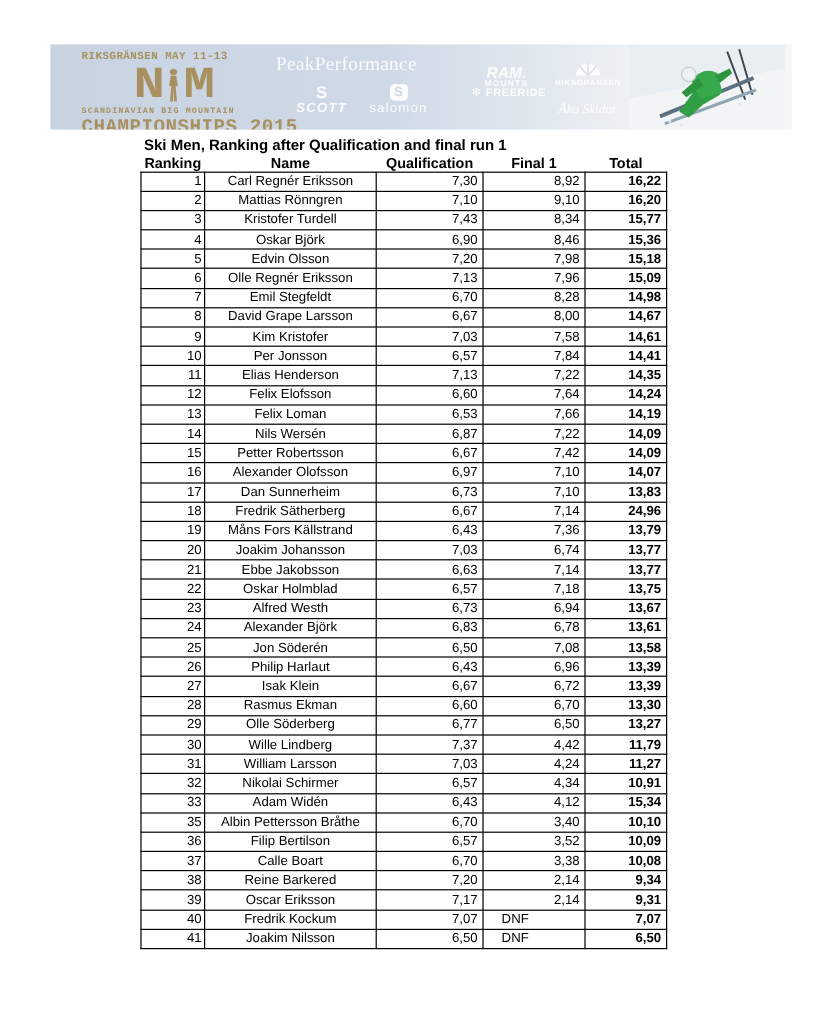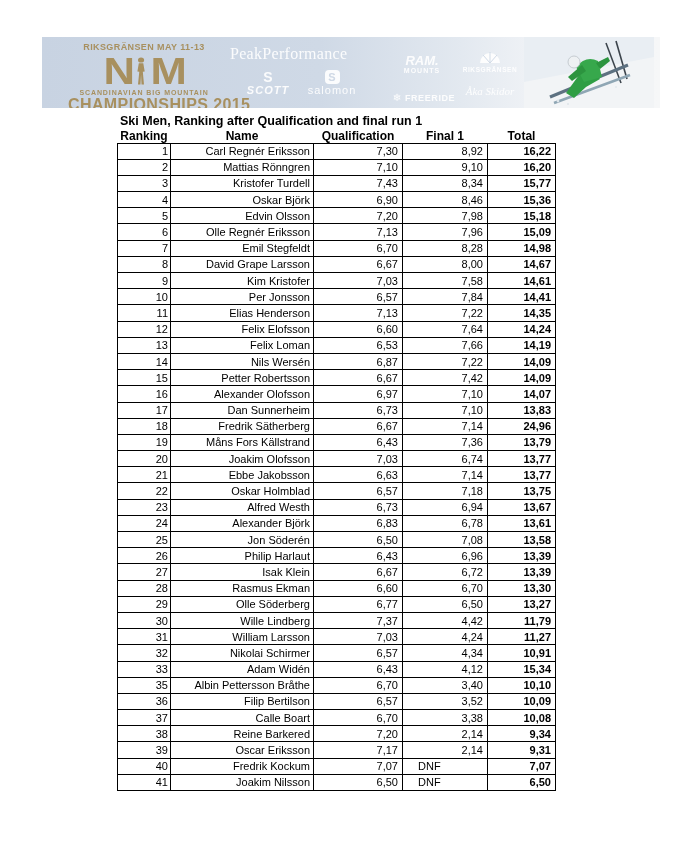--- a/index.html
+++ b/index.html
@@ -8,21 +8,21 @@
     position:relative; width:700px; height:849px; background:#ffffff;
     font-family:"Liberation Sans", sans-serif; color:#000; overflow:hidden;
   }
 
   
   .banner {
     position:absolute; left:42px; top:37px; width:618px; height:71px;
     background:linear-gradient(90deg,#c8d3e2 0%, #cfd9e6 45%, #e3e9f0 68%, #f2f4f7 82%, #f6f7f8 100%);
     overflow:hidden;
   }
-  .logo-block { position:absolute; left:26px; top:5px; width:152px; color:#a8905f; text-align:center; }
+  .logo-block { position:absolute; left:26px; top:5px; width:152px; color:#a8905f; text-align:left;font-family:Liberation Mono, monospace; }
   .logo-dates { font-size:9px; font-weight:bold; letter-spacing:.4px; white-space:nowrap; }
   .nm-row { display:flex; align-items:flex-end; justify-content:center; height:34px; margin-top:1px;
             transform:scaleX(1.18); transform-origin:center; }
   .nm { font-size:37px; font-weight:900; line-height:30px; letter-spacing:-2px; color:#a8905f; }
   .skier-sil { width:11px; height:30px; margin:0 2px; display:inline-block; }
   .skier-sil svg { display:block; }
   .logo-sub1 { font-size:7px; font-weight:bold; letter-spacing:.9px; margin-top:2px; white-space:nowrap; }
   .logo-sub2 { font-size:16px; font-weight:bold; letter-spacing:.4px; white-space:nowrap; }
 
   .sponsor { position:absolute; color:#ffffff; text-align:center; opacity:.92; }
@@ -33,41 +33,41 @@
   .sp-salomon { left:258px; top:33px; width:64px; }
   .sp-salomon .icn { margin:0 auto; width:15px; height:14px; background:#fff; border-radius:4px;
                      color:#cfd9e6; font-size:11px; font-weight:bold; line-height:14px; }
   .sp-salomon .txt { font-size:11px; letter-spacing:1px; }
   .sp-ram { left:342px; top:18px; width:76px; }
   .sp-ram .l1 { font-size:13px; font-weight:900; font-style:italic; line-height:12px; }
   .sp-ram .l2 { font-size:7px; font-weight:bold; letter-spacing:1px; }
   .sp-riks { left:416px; top:14px; width:64px; }
   .sp-riks .icn svg { display:block; margin:0 auto; }
   .sp-riks .txt { font-size:6.5px; font-weight:bold; letter-spacing:.6px; margin-top:2px; }
-  .sp-free { left:342px; top:55px; width:80px; font-size:9px; font-weight:bold; letter-spacing:.6px; }
+  .sp-free { left:342px; top:35px; width:80px; font-size:9px; font-weight:bold; letter-spacing:.6px; }
   .sp-free .flake { font-family:"DejaVu Sans", sans-serif; font-size:10px; }
   .sp-aka { left:418px; top:48px; width:60px; font-family:"Liberation Serif", serif;
             font-style:italic; font-size:11px; }
   .skier-photo { position:absolute; right:6px; top:0; }
 
   
   .doc-title { position:absolute; left:120px; top:114px; font-size:12.5px; font-weight:bold; }
 
   
   .results { position:absolute; left:117px; top:128px; border-collapse:collapse; table-layout:fixed; }
   .results th {
     font-size:12px; font-weight:bold; text-align:center; height:15px;
     border:none; padding:0; vertical-align:bottom;
   }
   .results td {
     border:1px solid #000; height:16.2px; font-size:11px; padding:0 3px;
     vertical-align:middle; overflow:hidden; white-space:nowrap;
   }
   .results td.c0 { text-align:right; padding-right:2px; }
-  .results td.c1 { text-align:right; }
+  .results td.c1 { text-align:center; }
   .results td.c2, .results td.c3 { text-align:right; padding-right:4px; }
   .results td.c3.dnf { text-align:left; padding-left:15px; }
   .results td.c4 { text-align:right; padding-right:4px; font-weight:bold; }
 </style>
 </head>
 <body>
 
 <div class="page">
 
   <div class="banner">
@@ -297,21 +297,21 @@
         </tr>
         <tr>
           <td class="c0">19</td>
           <td class="c1">Måns Fors Källstrand</td>
           <td class="c2">6,43</td>
           <td class="c3">7,36</td>
           <td class="c4">13,79</td>
         </tr>
         <tr>
           <td class="c0">20</td>
-          <td class="c1">Joakim Olofsson</td>
+          <td class="c1">Joakim Johansson</td>
           <td class="c2">7,03</td>
           <td class="c3">6,74</td>
           <td class="c4">13,77</td>
         </tr>
         <tr>
           <td class="c0">21</td>
           <td class="c1">Ebbe Jakobsson</td>
           <td class="c2">6,63</td>
           <td class="c3">7,14</td>
           <td class="c4">13,77</td>

